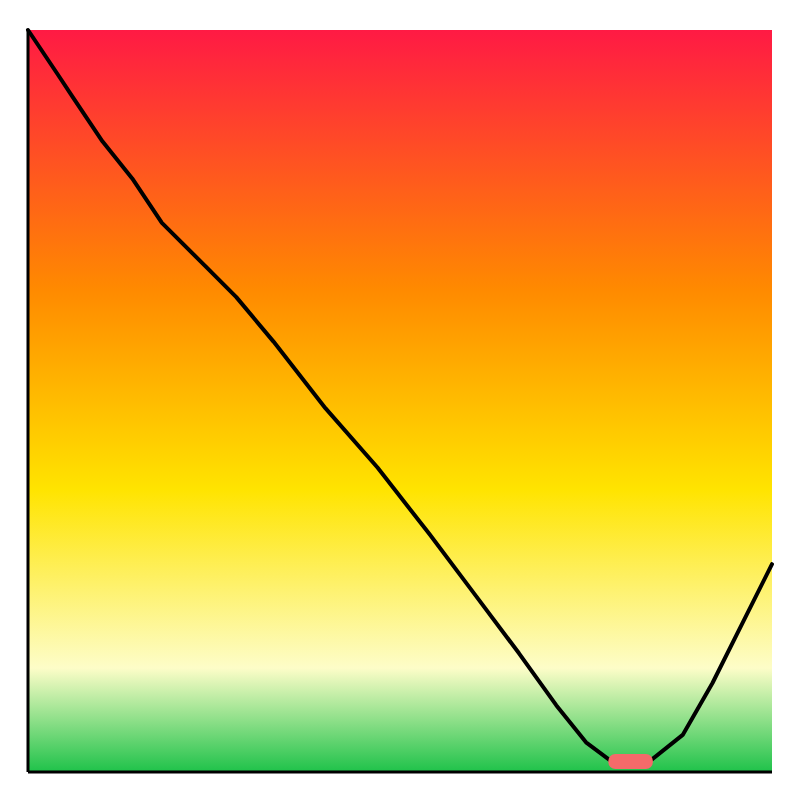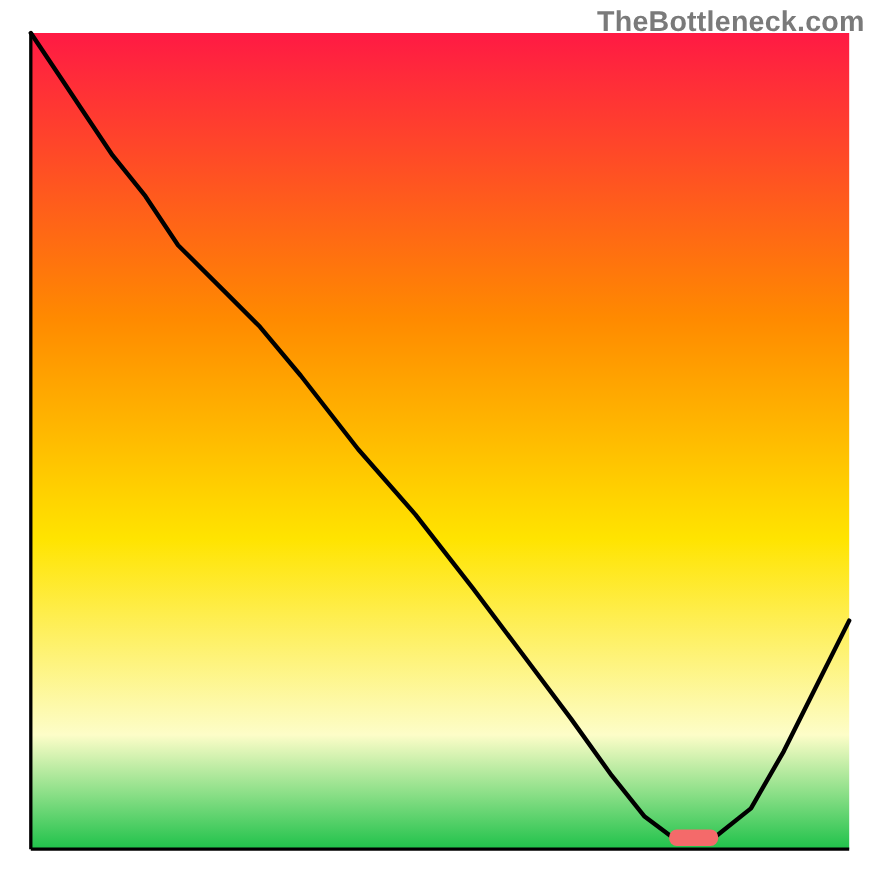--- a/index.html
+++ b/index.html
@@ -29,21 +29,20 @@
     position: absolute;
     left: 0;
     top: 0;
   }
 </style>
 </head>
 <body>
 
 <div class="chart-frame">
 
-  <div class="watermark">TheBottleneck.com</div>
 
   <svg class="plot" width="800" height="800" viewBox="0 0 800 800">
     <defs>
       <linearGradient id="bg-grad" x1="0" y1="0" x2="0" y2="1">
         <stop id="g0" offset="0%" stop-color="#ff1a44"></stop>
         <stop id="g1" offset="35%" stop-color="#ff8a00"></stop>
         <stop id="g2" offset="62%" stop-color="#ffe400"></stop>
         <stop id="g3" offset="86%" stop-color="#fdfdc8"></stop>
         <stop id="g4" offset="100%" stop-color="#1fc24a"></stop>
       </linearGradient>

